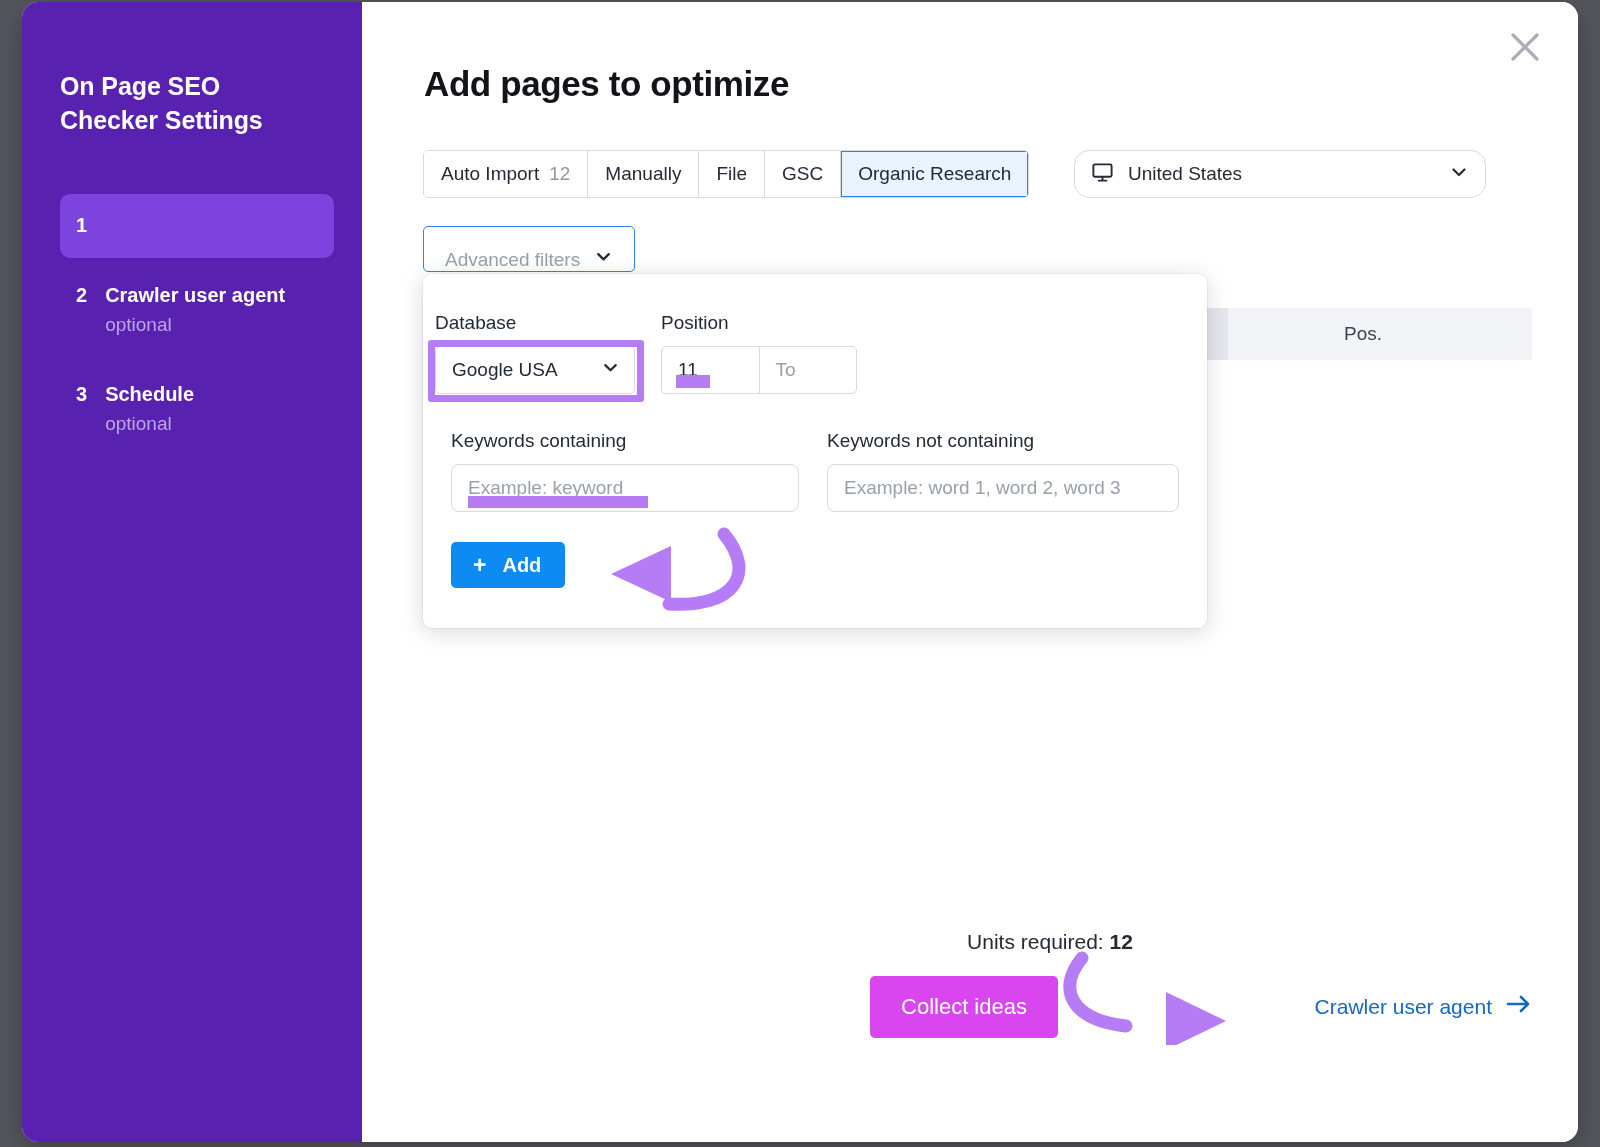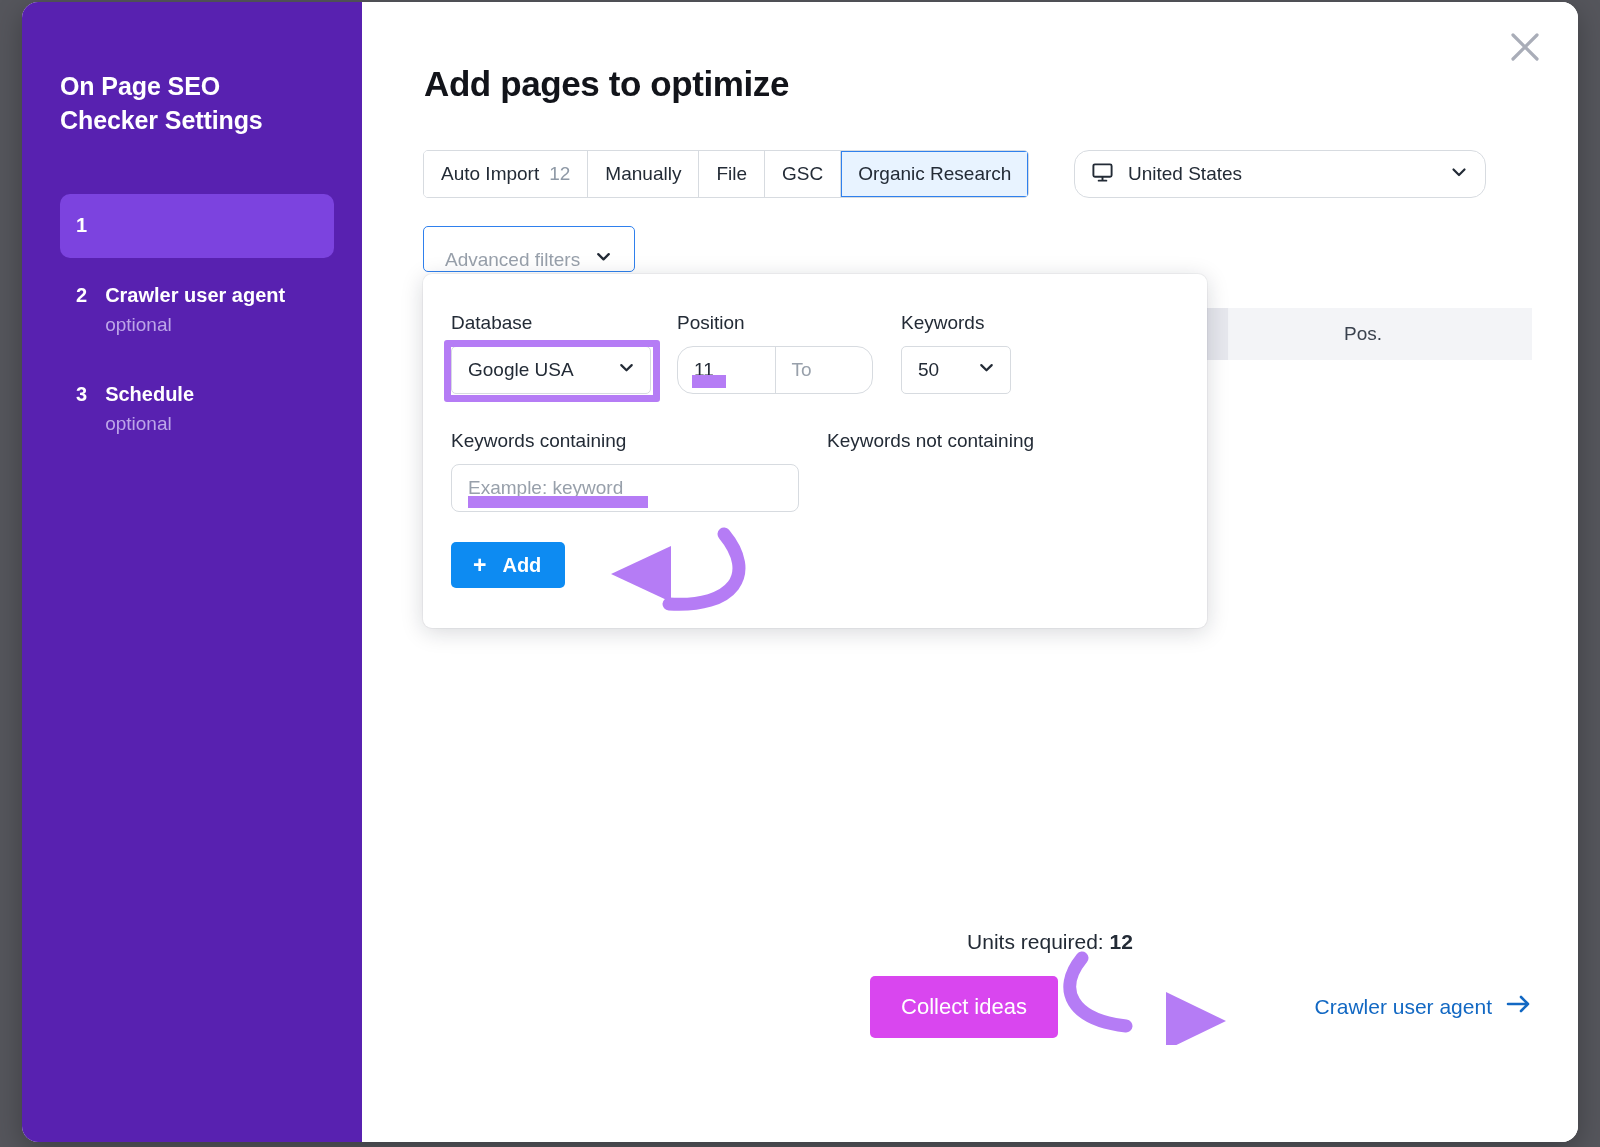--- a/index.html
+++ b/index.html
@@ -207,21 +207,21 @@
   .fld-label {
     font-size: 19px;
     color: #232b36;
     margin-bottom: 12px;
     display: block;
   }
   .row1 {
     display: flex;
     align-items: flex-end;
     gap: 0;
-    padding: 0 28px;
+    padding: 0 12px;
   }
   .col-db { width: 200px; position: relative; }
   .col-pos { width: 196px; margin-left: 26px; }
   .col-kw { width: 110px; margin-left: 28px; }
 
   .hl-box {
     position: absolute;
     left: -8px; top: -7px;
     width: 216px; height: 62px;
     border: 7px solid #b57cf5;
@@ -240,21 +240,21 @@
     padding: 0 14px 0 16px;
     font-size: 19px;
     color: #232b36;
     cursor: pointer;
     position: relative;
   }
   .pos-pair {
     display: flex;
     height: 48px;
     border: 1px solid #d7dbe0;
-    border-radius: 16px;
+    border-radius: 5px;
     overflow: hidden;
     background: #fff;
   }
   .pos-cell {
     flex: 1;
     display: flex;
     align-items: center;
     padding: 0 16px;
     font-size: 19px;
     color: #232b36;
@@ -473,43 +473,35 @@
               <div class="pos-cell">
                 <span>11</span>
                 <span class="mark-under m-pos"></span>
               </div>
               <div class="pos-cell">
                 <span>To</span>
               </div>
             </div>
           </div>
 
-          <div class="col-kw">
-            <span class="fld-label">Keywords</span>
-            <div class="sel">
-              <span>50</span>
-              <span>
-                <svg width="19" height="19" viewBox="0 0 20 20" aria-hidden="true">
-                  <path d="M4.5 7.5 L10 13 L15.5 7.5" fill="none" stroke="#232b36" stroke-width="2.3" stroke-linecap="round" stroke-linejoin="round"></path>
-                </svg>
-              </span>
-            </div>
-          </div>
         </div>
 
         <div class="row2">
           <div class="col-in1">
             <span class="fld-label">Keywords containing</span>
             <div class="tin">
               <span>Example: keyword</span>
               <span class="mark-under m-in"></span>
             </div>
           </div>
           <div class="col-in2">
             <span class="fld-label">Keywords not containing</span>
+            <div class="tin">
+              <span>Example: word 1, word 2, word 3</span>
+            </div>
           </div>
         </div>
 
         <div class="row3">
           <button class="add-btn">
             <span class="add-plus">+</span>
             <span>Add</span>
           </button>
 
           <svg class="arrow-add" viewBox="0 0 250 96">

